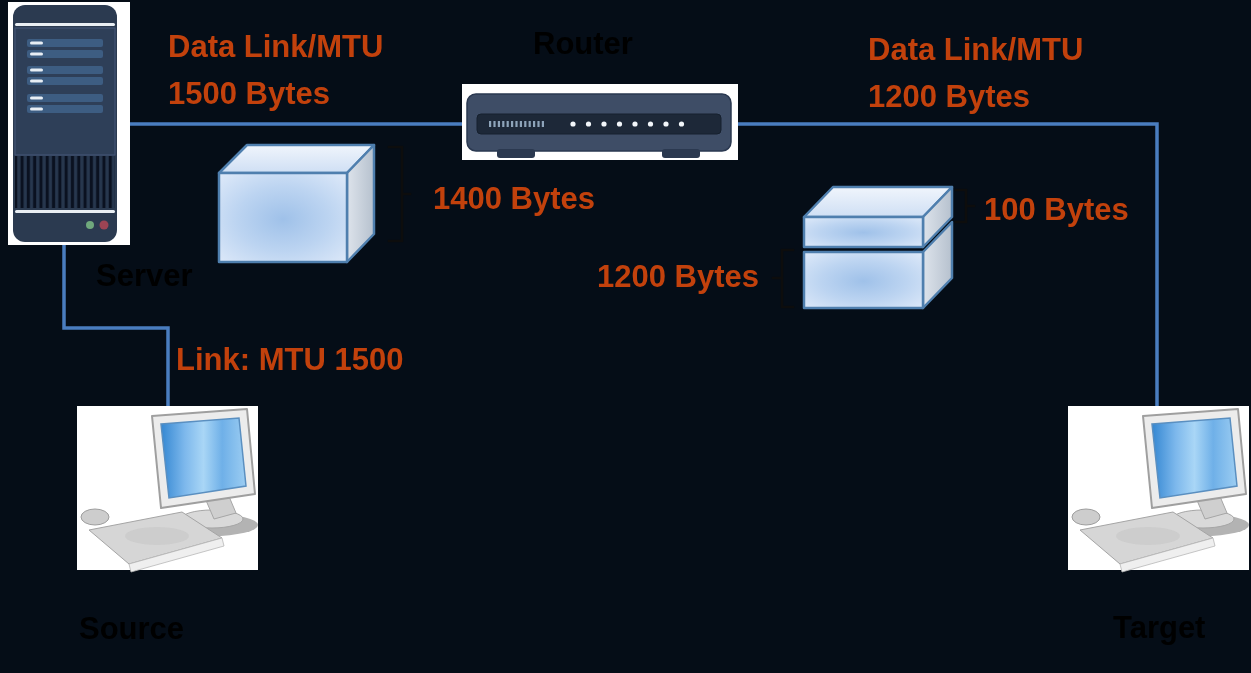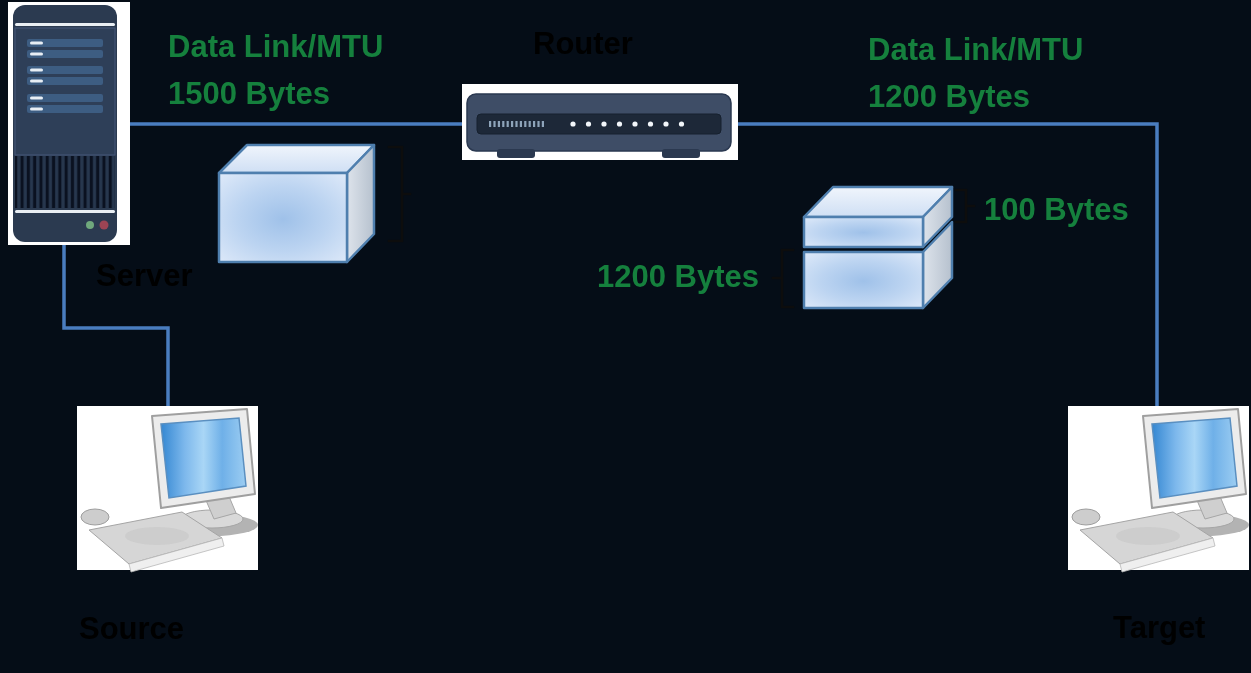--- a/index.html
+++ b/index.html
@@ -12,21 +12,21 @@
   }
   #diagram-svg{position:absolute;left:0;top:0;}
   .lbl{
     position:absolute;
     font-size:31px;
     font-weight:600;
     line-height:47px;
     white-space:pre-line;
     letter-spacing:0px;
   }
-  .lbl.blue{color:#15803d;}
+  .lbl.blue{color:#c2410c;}
   .lbl.black{color:#000000;}
 </style>
 </head>
 <body>
 
 <div id="stage">
 
   <svg id="diagram-svg" width="1251" height="673" viewBox="0 0 1251 673">
     <defs>
       <radialGradient id="gFace" cx="0.5" cy="0.52" r="0.8">
@@ -159,22 +159,24 @@
   <div class="lbl blue" style="left:168px;top:23px;">Data Link/MTU
 1500 Bytes</div>
 
   <div class="lbl blue" style="left:868px;top:26px;">Data Link/MTU
 1200 Bytes</div>
 
   <div class="lbl black" style="left:533px;top:20px;">Router</div>
 
   <div class="lbl black" style="left:96px;top:252px;">Server</div>
 
+  <div class="lbl blue" style="left:433px;top:175px;">1400 Bytes</div>
 
   <div class="lbl blue" style="left:597px;top:253px;">1200 Bytes</div>
 
   <div class="lbl blue" style="left:984px;top:186px;">100 Bytes</div>
 
+  <div class="lbl blue" style="left:176px;top:336px;">Link: MTU 1500</div>
 
   <div class="lbl black" style="left:79px;top:605px;">Source</div>
 
   <div class="lbl black" style="left:1113px;top:604px;">Target</div>
 </div>
 
 </body></html>

